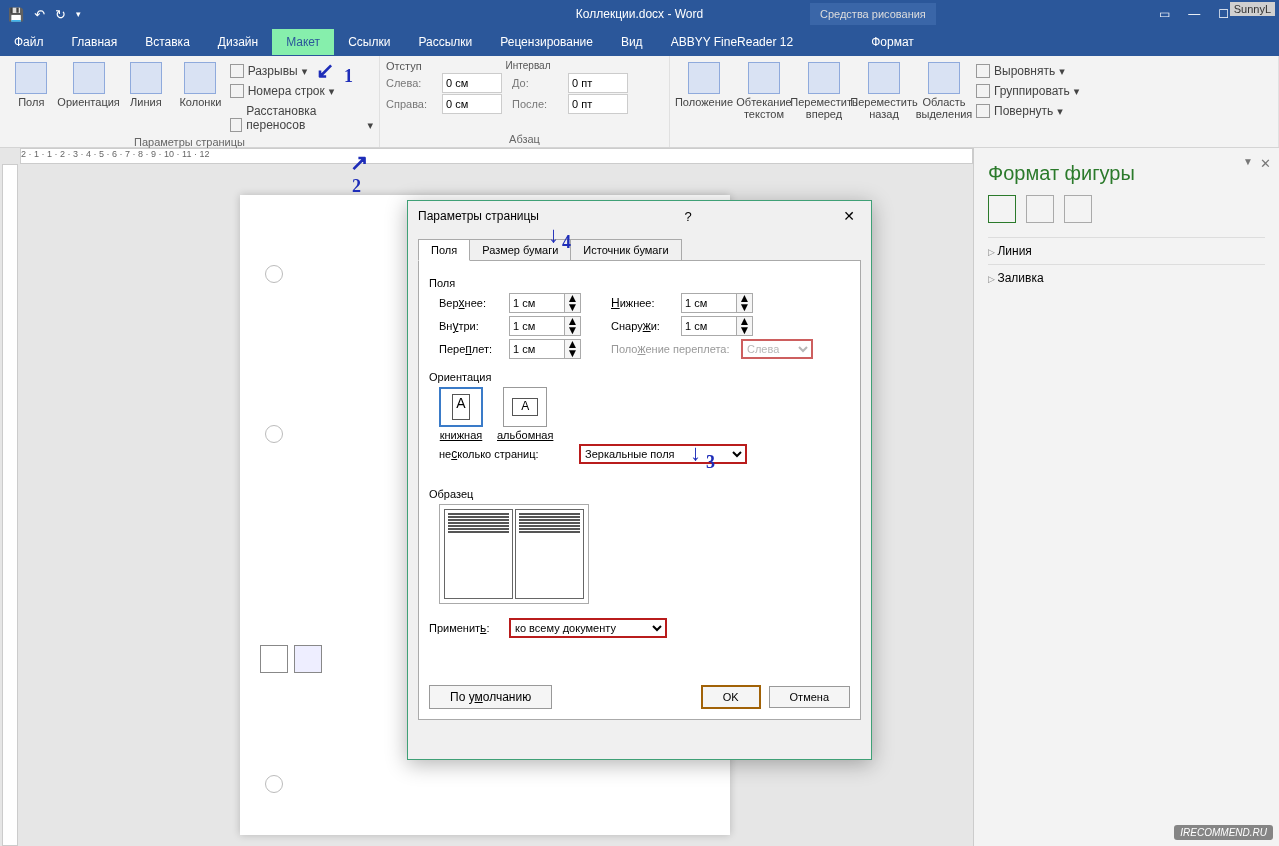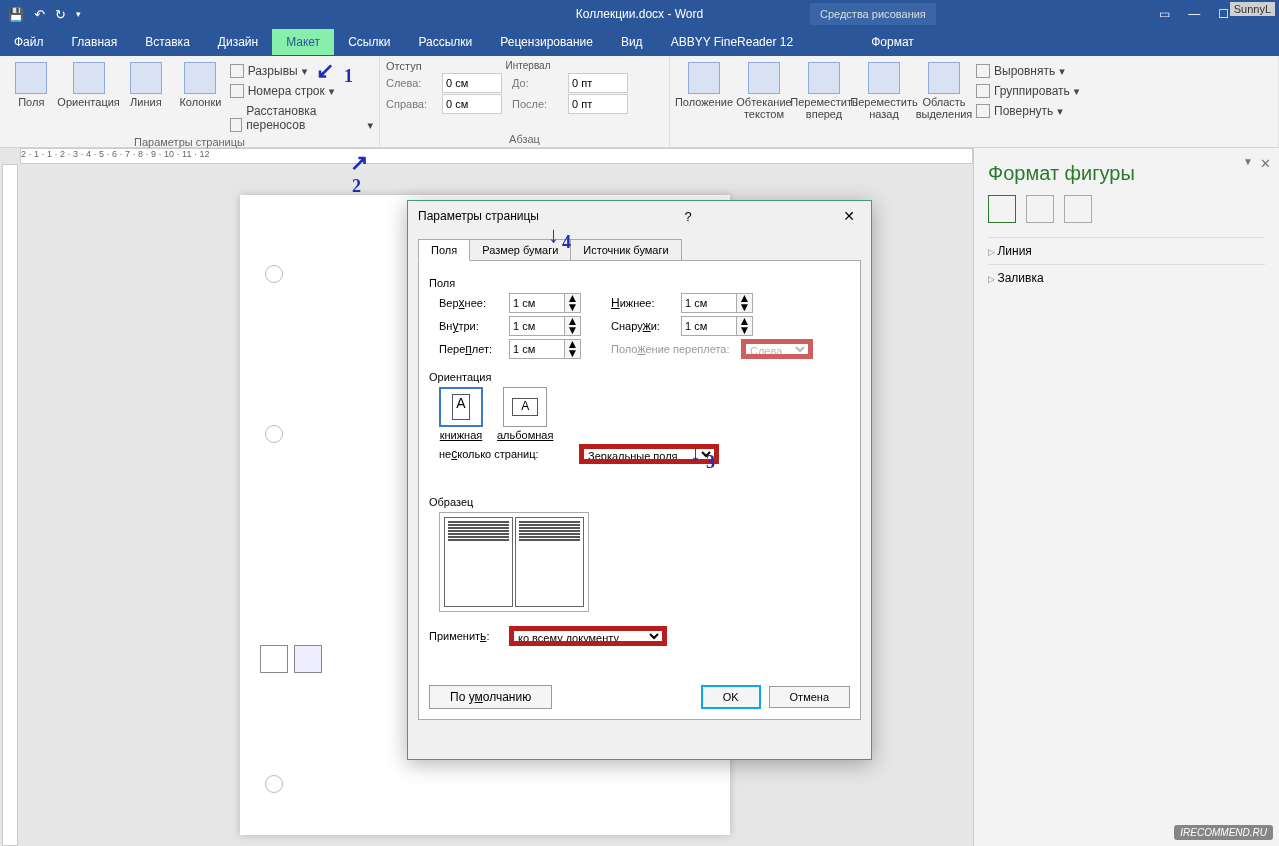--- a/index.html
+++ b/index.html
@@ -50,31 +50,31 @@
 .spinner .sbtn span{flex:1;text-align:center;line-height:9px;cursor:pointer;}
 .orient-btn{display:inline-flex;flex-direction:column;align-items:center;margin-right:14px;cursor:pointer;}
 .orient-btn .obox{width:44px;height:40px;border:1px solid #999;background:#fff;display:flex;align-items:center;justify-content:center;margin-bottom:2px;}
 .orient-btn.sel .obox{border:2px solid #3a7bc8;}
 .orient-btn .olbl{font-size:11px;text-decoration:underline;}
 .preview{border:1px solid #aaa;width:150px;height:100px;background:#fff;display:flex;gap:2px;padding:4px;}
 .preview .pg{flex:1;border:1px solid #666;display:flex;flex-direction:column;padding:3px;gap:1px;}
 .preview .pg .ln{height:2px;background:#555;}
 .dbtns{position:absolute;bottom:10px;left:10px;right:10px;display:flex;align-items:center;}
 .dbtn{padding:4px 20px;border:1px solid #999;background:#f5f5f5;font-size:11px;cursor:pointer;}
-.dbtn.primary{border:2px solid #0ea5e9;}
+.dbtn.primary{border:2px solid #a16207;}
 .sidepanel{position:absolute;right:0;top:148px;width:306px;bottom:0;background:#f3f3f3;border-left:1px solid #ccc;padding:14px;}
 .sidepanel h2{font-size:20px;font-weight:normal;color:#2b7a2b;margin-bottom:10px;}
 .side-icons{display:flex;gap:10px;margin-bottom:14px;}
 .side-icons .si{width:28px;height:28px;border:1px solid #aaa;cursor:pointer;}
 .side-exp{padding:6px 0;border-top:1px solid #ddd;font-size:12px;cursor:pointer;}
 .side-exp::before{content:"▷ ";font-size:9px;color:#888;}
 .sp-close{position:absolute;right:8px;top:8px;font-size:13px;color:#777;cursor:pointer;}
 .sp-down{position:absolute;right:26px;top:8px;font-size:10px;color:#777;cursor:pointer;}
 .annotation{position:absolute;color:#1e2db8;font-weight:bold;font-family:"Comic Sans MS",cursive;pointer-events:none;}
-select.dsel{border:5px solid #b91c1c;height:20px;font-size:11px;background:#fff;}
+select.dsel{border:2px solid #b91c1c;height:20px;font-size:11px;background:#fff;}
 .watermark{position:absolute;right:6px;bottom:6px;background:rgba(0,0,0,.45);color:#fff;font-size:10px;padding:2px 6px;border-radius:3px;font-style:italic;}
 </style>
 </head>
 <body>
 
 <div class="titlebar">
   <div class="qat">
     <span>💾</span>
     <span>↶</span>
     <span>↻</span>
@@ -283,24 +283,24 @@
       <div class="orient-btn">
         <div class="obox">
             <div style="width:26px;height:18px;border:1px solid #555;font-size:12px;text-align:center">A</div>
           </div>
         <span class="olbl">альбомная</span>
       </div>
     </div>
 
     <div class="drow" style="padding-left:10px">
       <span style="font-size:11px;width:140px">не<u>с</u>колько страниц:</span>
-      <select class="dsel" style="width:140px"><option>Зеркальные поля</option></select>
-    </div>
-
-    <div class="dsection" style="margin-top:32px">Образец</div>
+      <select class="dsel" style="width:168px"><option>Зеркальные поля</option></select>
+    </div>
+
+    <div class="dsection" style="margin-top:24px">Образец</div>
     <div style="padding-left:10px">
       <div class="preview">
         <div class="pg">
             <div class="ln"></div>
             <div class="ln"></div>
             <div class="ln"></div>
             <div class="ln"></div>
             <div class="ln"></div>
             <div class="ln"></div>
             <div class="ln"></div>

